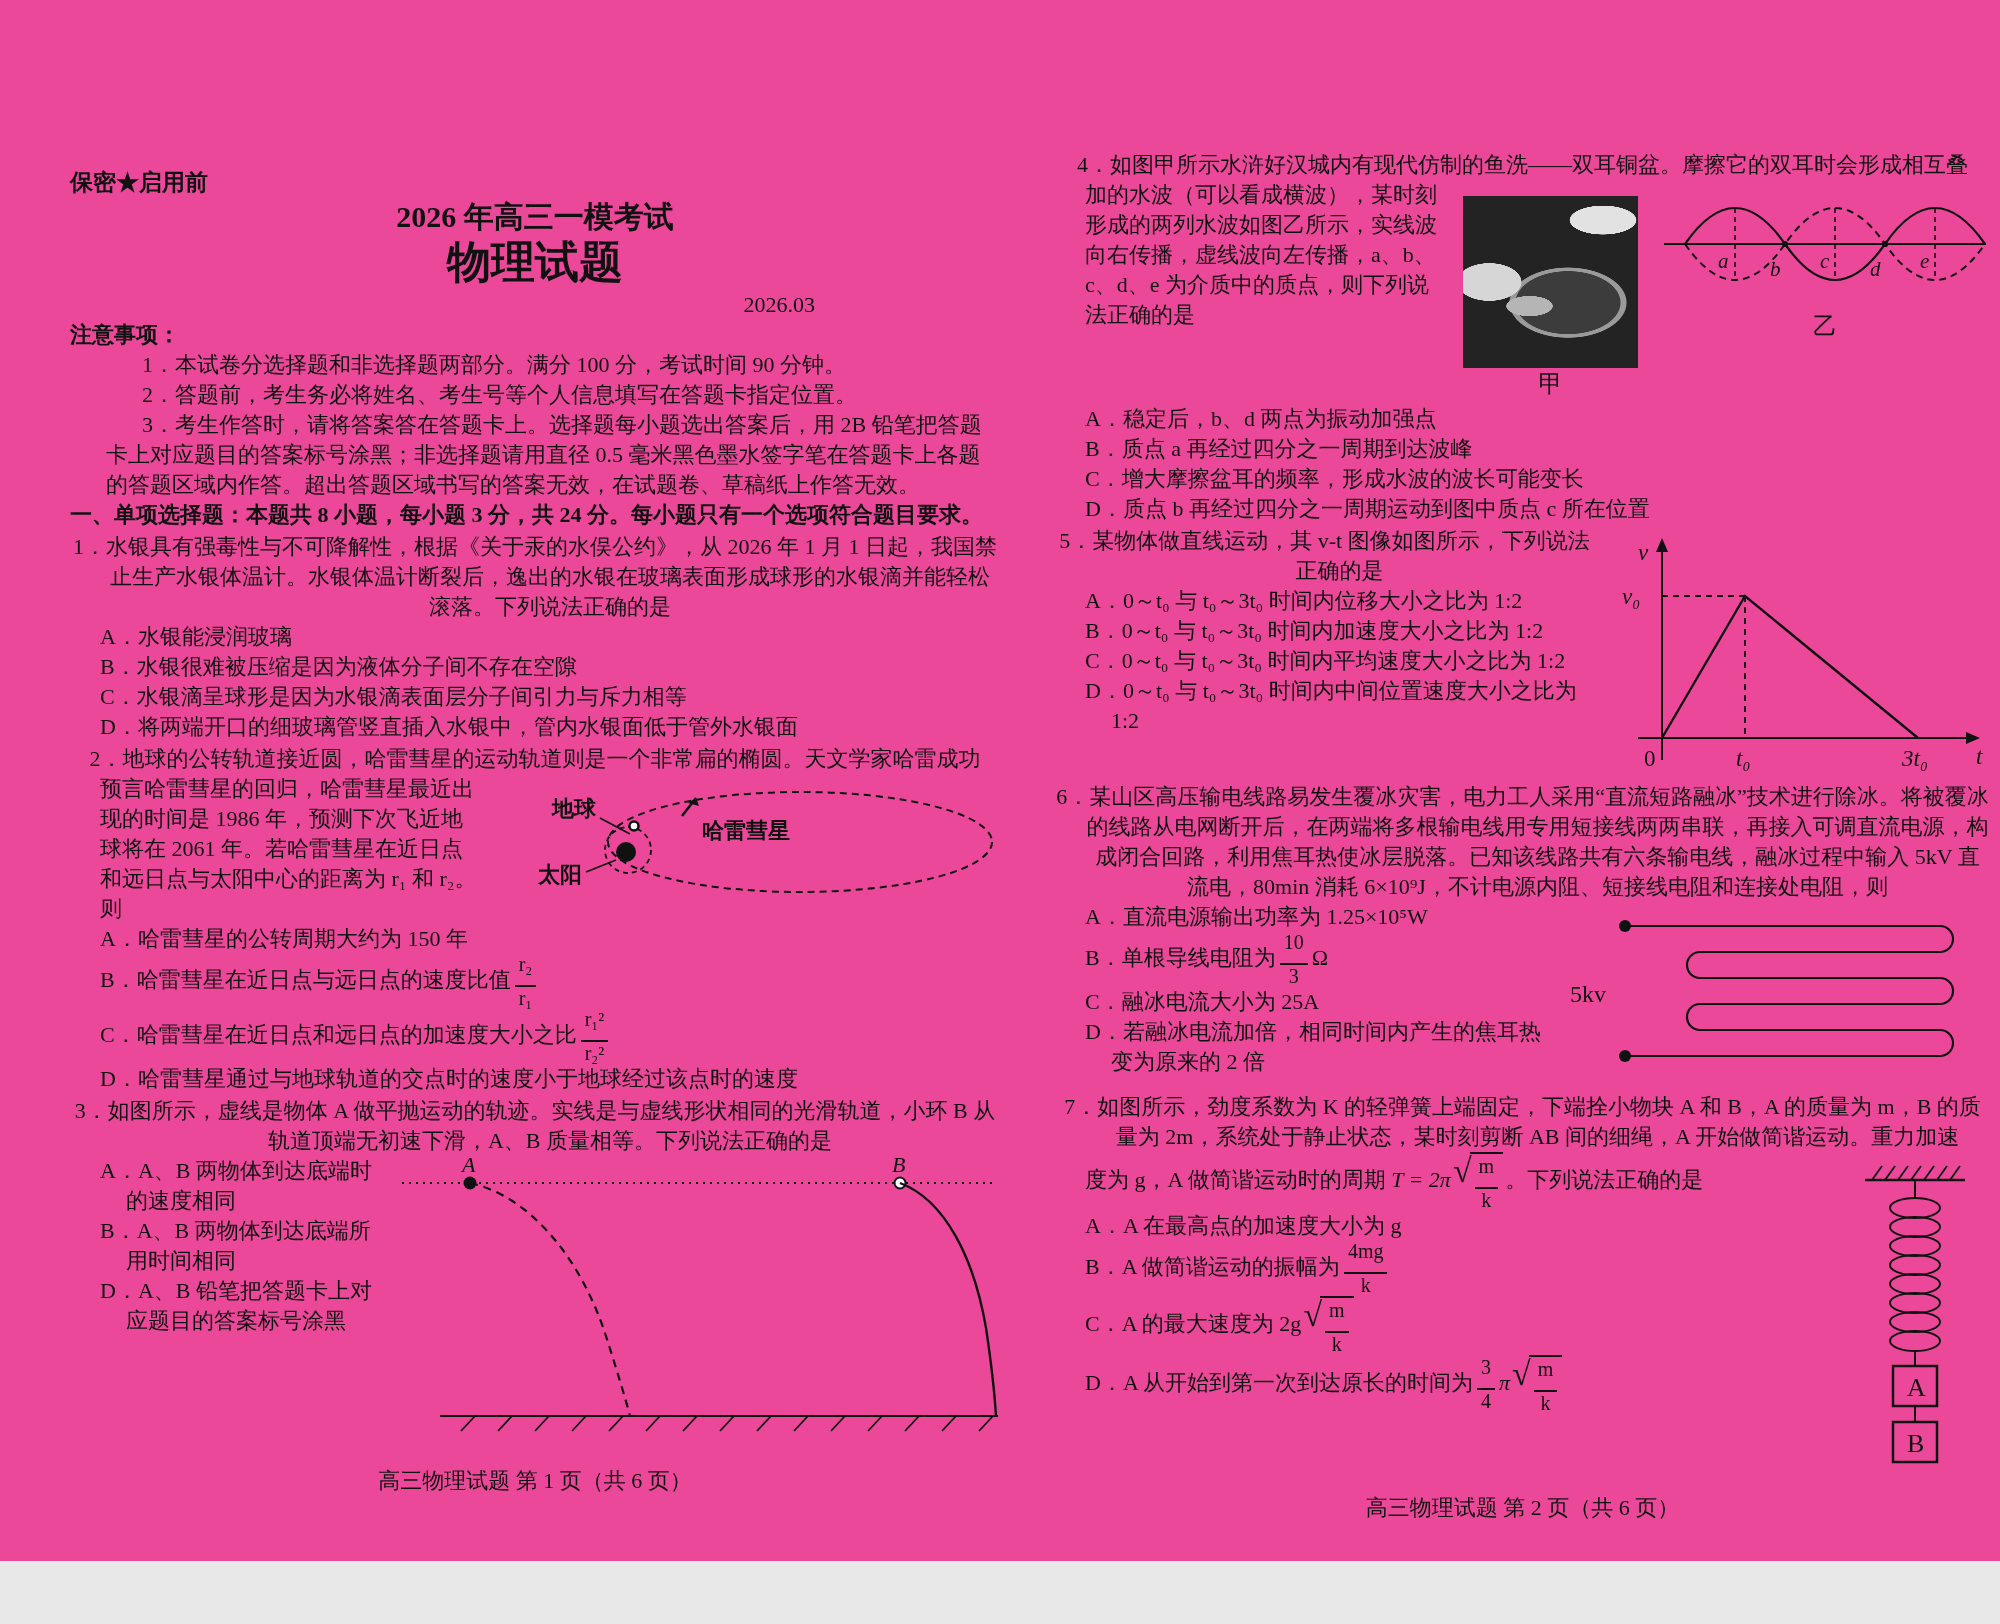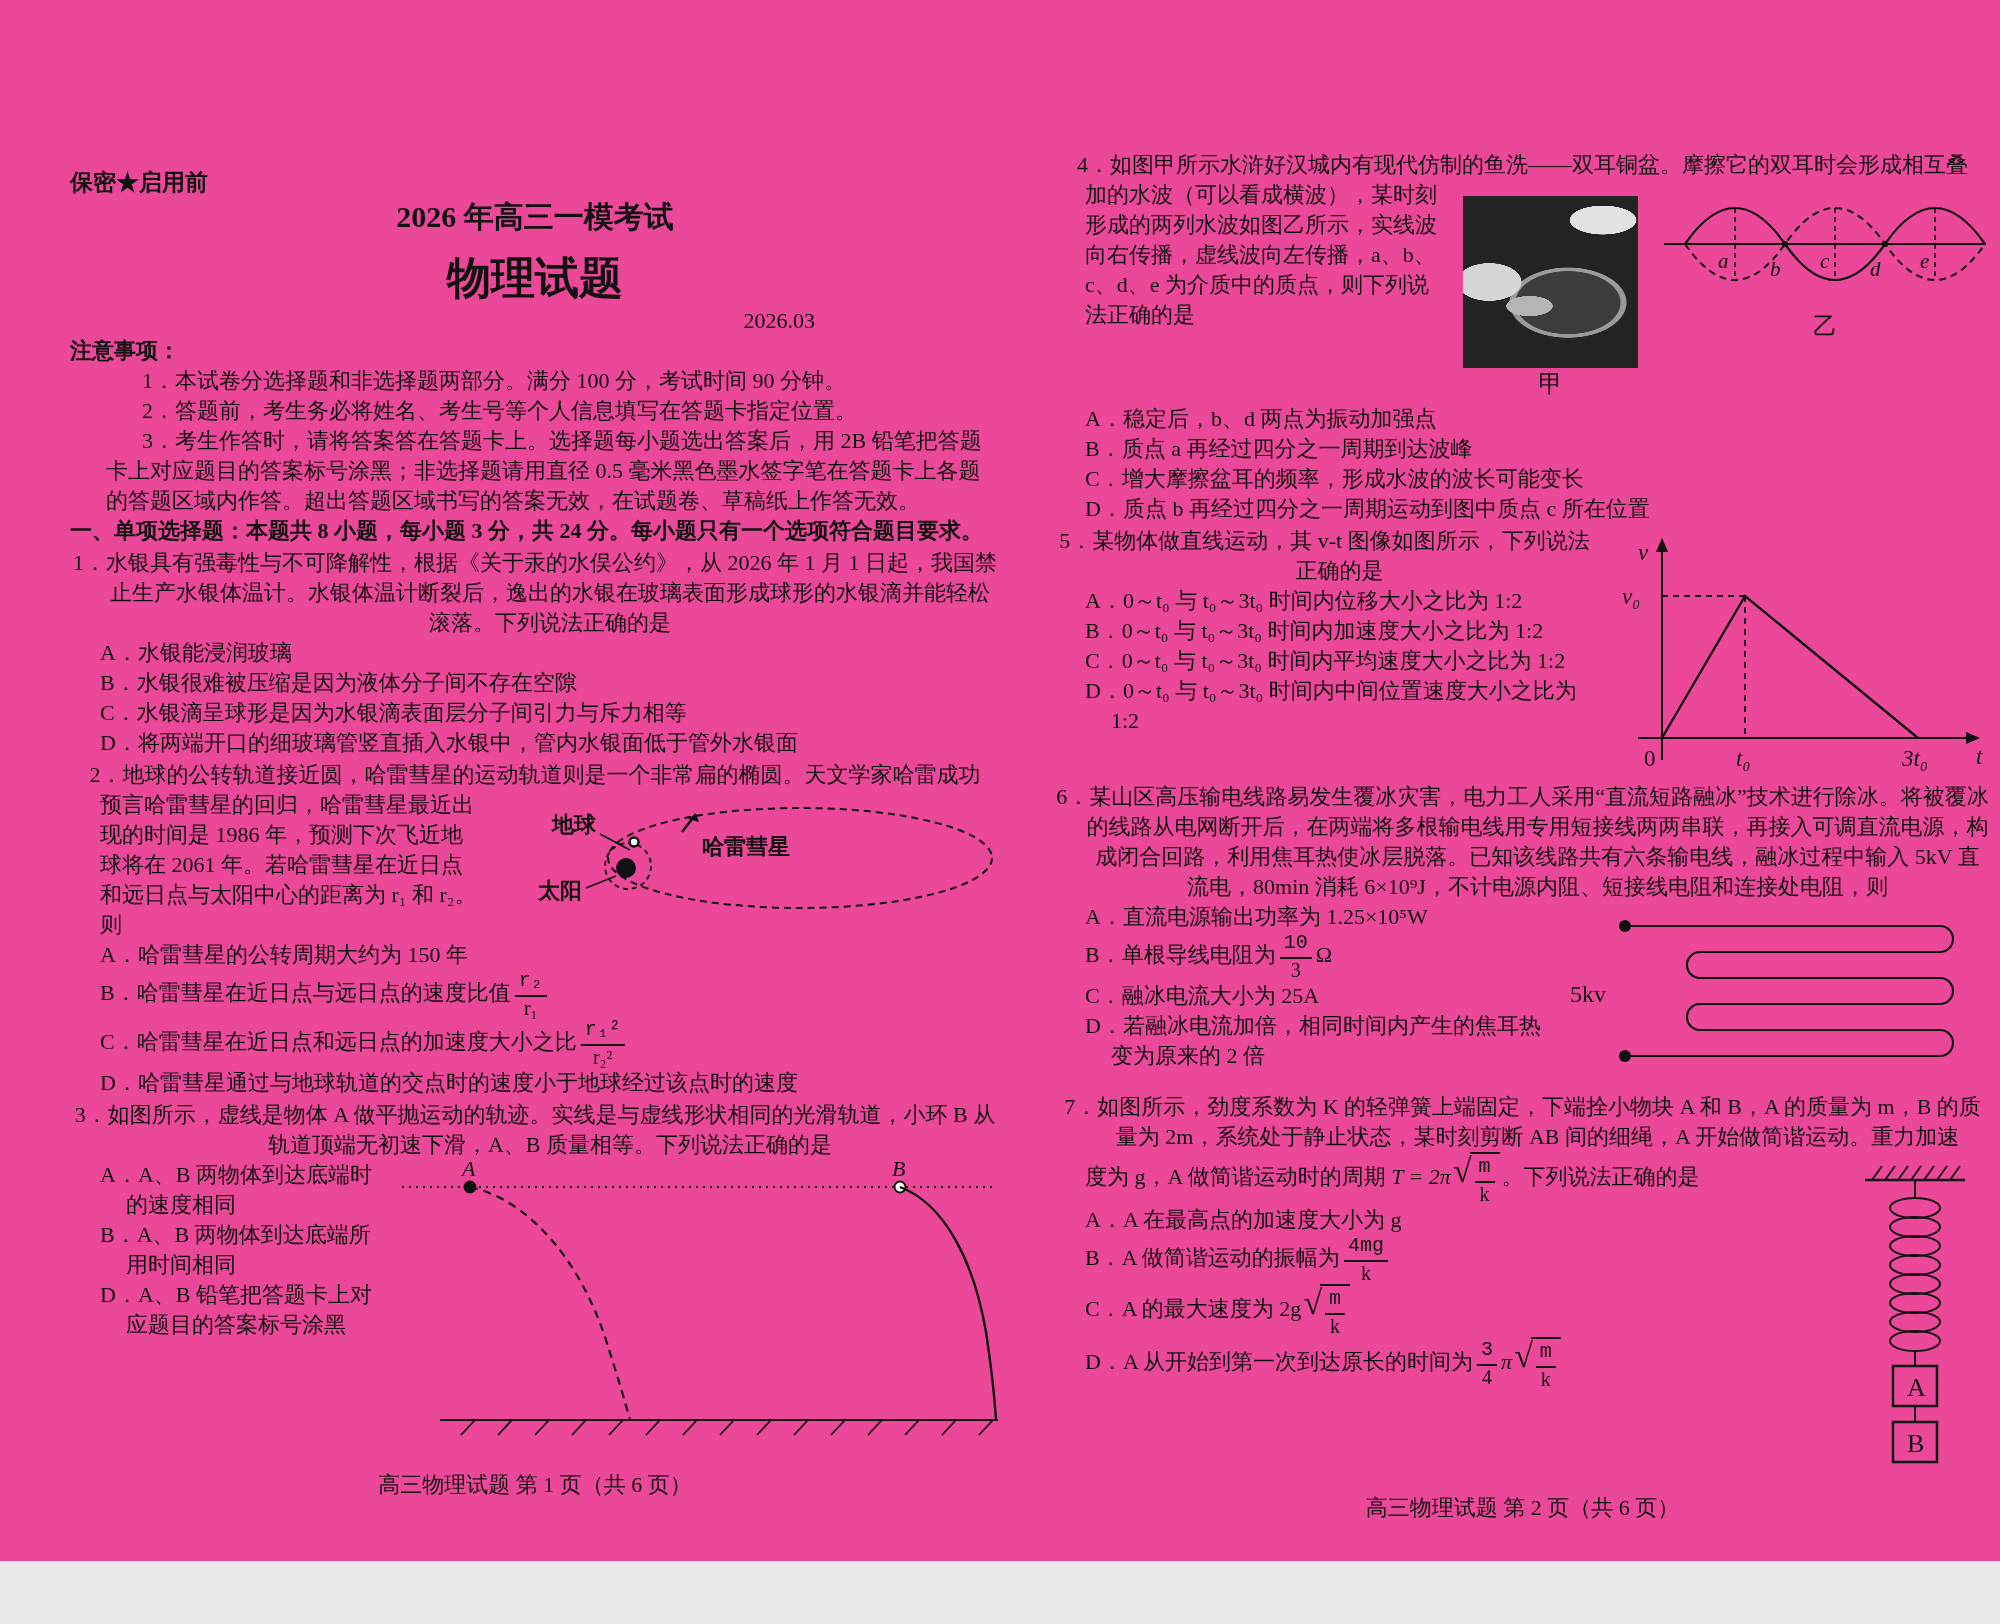--- a/index.html
+++ b/index.html
@@ -3,38 +3,38 @@
 <meta charset="utf-8">
 <style>
   html,body{margin:0;padding:0;background:#e8e8e8;}
   .sheet{position:relative;width:2000px;height:1561px;background:#ec4899;color:#111;
          font-family:"Liberation Serif","DejaVu Serif",serif;font-size:22px;line-height:30px;overflow:hidden;}
   .col{position:absolute;top:0;}
   #col1{left:70px;width:930px;padding-top:168px;}
   #col2{left:1055px;width:935px;padding-top:148px;}
   .security{font-weight:bold;font-size:23px;}
   .exam-title{text-align:center;font-size:30px;font-weight:bold;line-height:38px;}
-  .paper-title{text-align:center;font-size:44px;font-weight:bold;line-height:54px;margin-top:16px;}
+  .paper-title{text-align:center;font-size:44px;font-weight:bold;line-height:54px;margin-top:0;}
   .date{text-align:right;padding-right:185px;font-size:22px;}
   .notice-title{font-weight:bold;}
   .notice-item{text-indent:36px;margin-left:36px;}
   .section-title{font-weight:bold;}
   .question{margin-top:2px;}
   .stem{padding-left:30px;text-indent:-30px;text-align:center;}
   .stem-cont{padding-left:30px;}
   .opt{padding-left:56px;text-indent:-26px;}
   .fr{float:right;margin:2px 0 6px 16px;}
   .clear{clear:both;height:0;}
   .caption{text-align:center;font-size:24px;line-height:28px;margin-top:2px;}
   .footer{text-align:center;font-size:22px;margin-top:17px;}
   svg{display:block;}
   svg text{font-family:"Liberation Serif","DejaVu Serif",serif;fill:#111;}
   .frac{display:inline-flex;flex-direction:column;align-items:center;vertical-align:middle;
         margin:0 4px;line-height:1.05;font-size:20px;text-indent:0;}
-  .frac .fnum{padding:0 4px 4px 4px;border-bottom:2px solid #111;font-family:Liberation Mono, monospace;}
+  .frac .fnum{padding:0 4px 10px 4px;border-bottom:2px solid #111;}
   .frac .fden{padding:1px 4px 0 4px;}
   .sqrt{display:inline-flex;align-items:flex-start;vertical-align:middle;margin:0 2px;text-indent:0;}
   .sqrt .rad{font-size:34px;line-height:1;margin-right:-2px;transform:translateY(2px);}
   .sqrt .radicand{border-top:2px solid #111;padding:2px 5px 0 5px;display:inline-flex;align-items:center;}
   .photo{width:175px;height:172px;
     background:
       radial-gradient(ellipse 60px 26px at 80% 14%, #e2e2e2 0 55%, rgba(0,0,0,0) 56%),
       radial-gradient(ellipse 58px 34px at 15% 50%, #d6d6d6 0 55%, rgba(0,0,0,0) 56%),
       radial-gradient(ellipse 46px 20px at 38% 64%, #b5b5b5 0 50%, rgba(0,0,0,0) 51%),
       radial-gradient(ellipse 100px 60px at 60% 62%, #3c3c3c 0 52%, #9a9a9a 53% 58%, #232323 59%),

